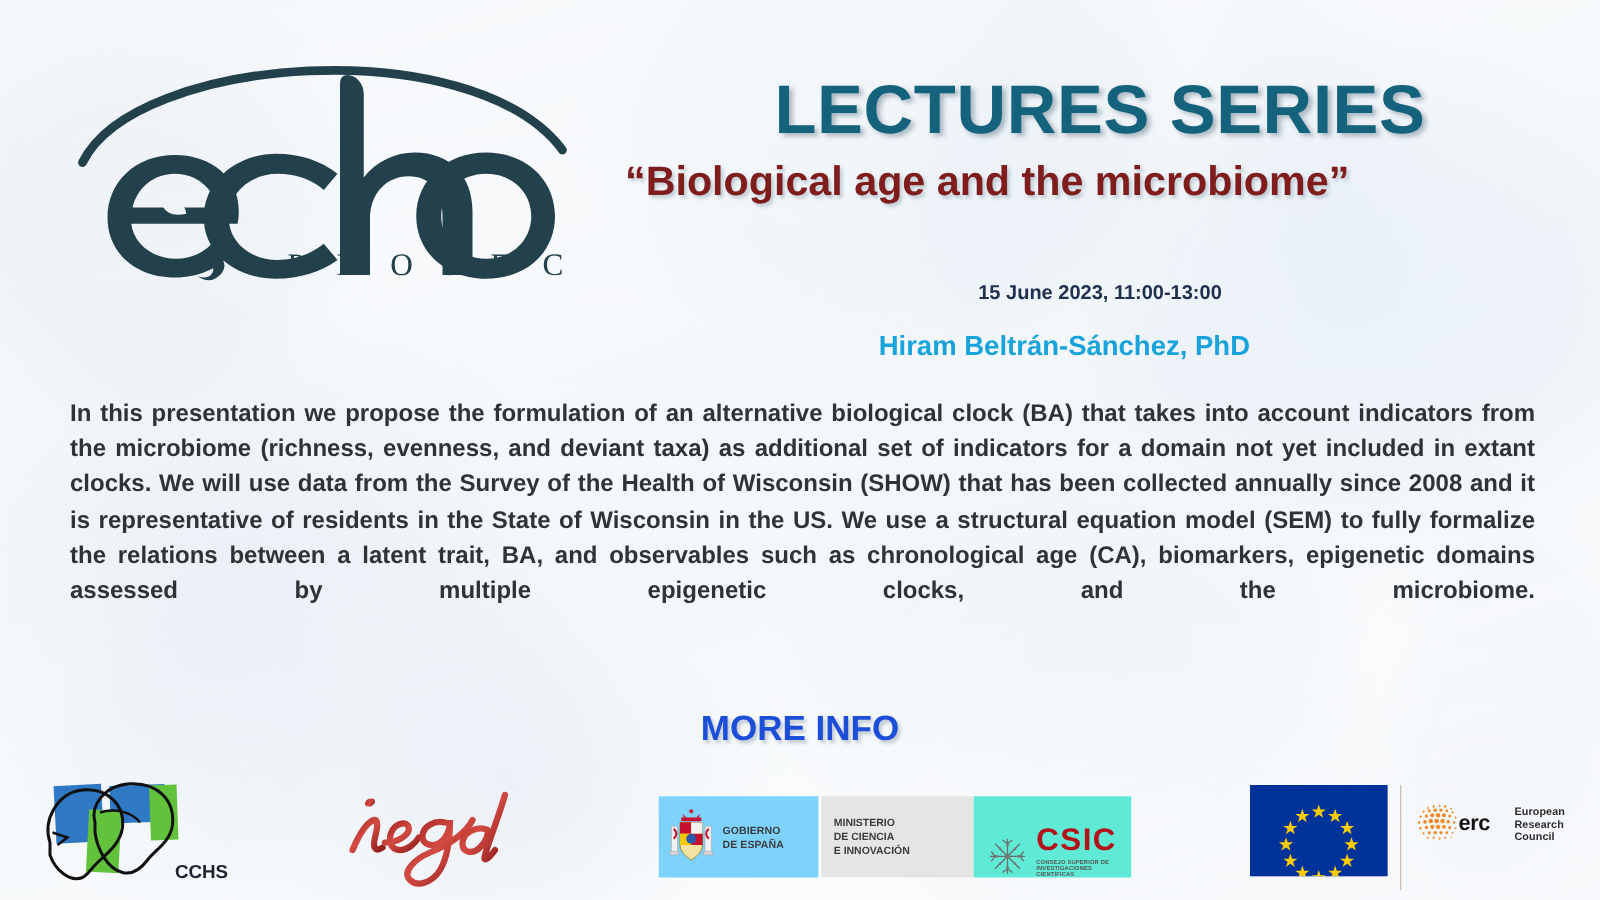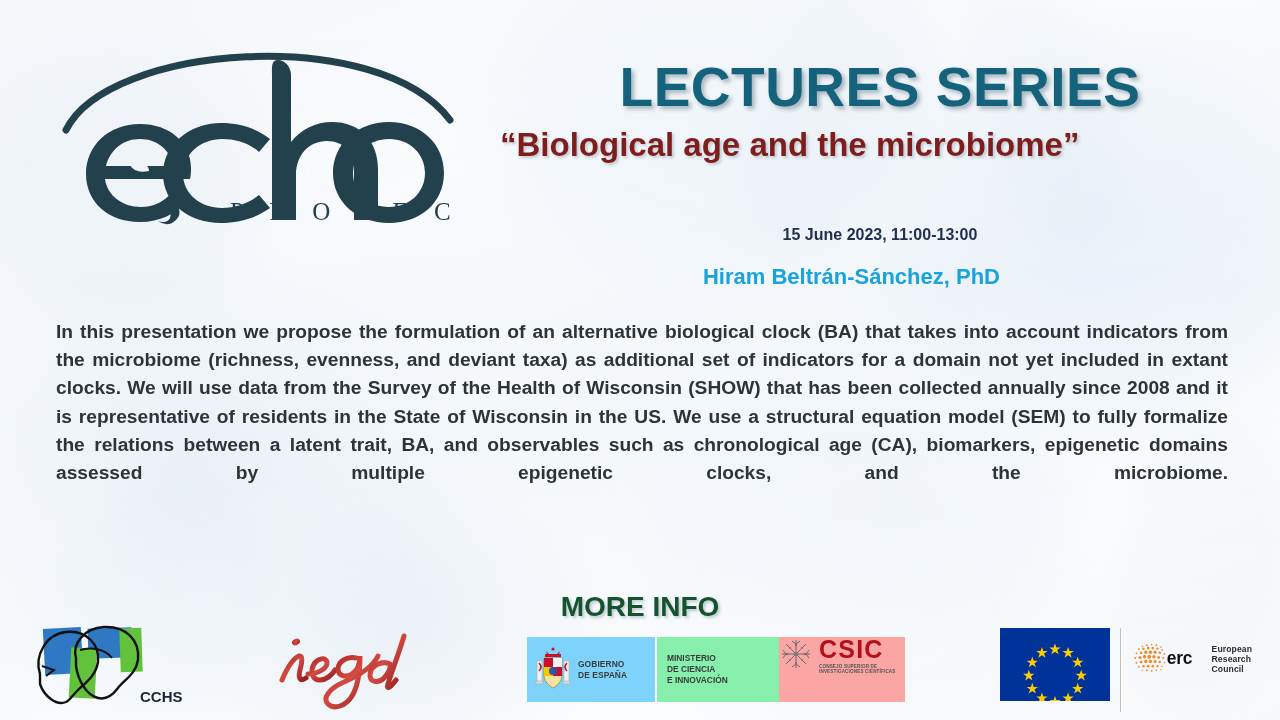--- a/index.html
+++ b/index.html
@@ -75,24 +75,24 @@
     position:absolute; left:56px; top:318px; width:1172px;
     font-size:19.2px; font-weight:bold; line-height:1.47;
     color:#2e3436;
     text-align:justify;
     text-justify:inter-word;
   }
   #abstract::after{ content:""; display:inline-block; width:100%; }
 
   
   .more-info{
-    position:absolute; left:440px; top:591px; width:400px;
+    position:absolute; left:440px; top:567px; width:400px;
     text-align:center;
     font-size:28px; font-weight:bold;
-    color:#14532d;
+    color:#1d4ed8;
     text-shadow:2px 2px 3px rgba(120,140,155,.45);
   }
 
   
   #footer{ position:absolute; left:0; top:612px; width:1280px; height:108px; }
 
   .cchs{ position:absolute; left:22px; top:10px; width:175px; height:92px; }
   .cchs svg{ width:100%; height:100%; display:block; }
 
   .iegd{ position:absolute; left:272px; top:16px; width:150px; height:86px; }
@@ -109,29 +109,29 @@
     background:#7dd3fc; display:flex; align-items:center;
     padding:0 4px 0 6px; width:128px;
   }
   .coa{ width:40px; height:50px; flex:0 0 40px; }
   .coa svg{ width:100%; height:100%; display:block; }
   .gov-txt{
     font-size:8.4px; font-weight:bold; color:#3b3b3b;
     line-height:1.28; margin-left:5px; letter-spacing:.1px;
   }
   .min-yellow{
-    background:#86efac; width:124px;
+    background:#e5e5e5; width:124px;
     display:flex; align-items:center; justify-content:flex-start;
     border-left:2px solid #ffffff;
     padding-left:10px;
   }
   .min-txt{ font-size:8.4px; font-weight:bold; color:#3b3b3b; line-height:1.3; }
   .csic-white{
-    background:#fca5a5; flex:1; display:flex; align-items:flex-start;
-    gap:6px; 
+    background:#5eead4; flex:1; display:flex; align-items:flex-end;
+    gap:6px; padding-left:10px;
   }
   .csic-mark{ width:34px; height:34px; flex:0 0 34px; }
   .csic-mark svg{ width:100%; height:100%; display:block; }
   .csic-words{ display:flex; flex-direction:column; }
   .csic-big{ font-size:25px; font-weight:bold; color:#b41019; letter-spacing:1.2px; line-height:1; }
   .csic-sub{ font-size:4.6px; font-weight:bold; color:#555; letter-spacing:.15px; margin-top:2px; }
 
   
   .eu-erc{ position:absolute; left:1000px; top:16px; width:268px; height:84px; display:flex; align-items:flex-start; }
   .eu-flag{ width:110px; height:73px; background:#003399; position:relative; flex:0 0 110px; }

